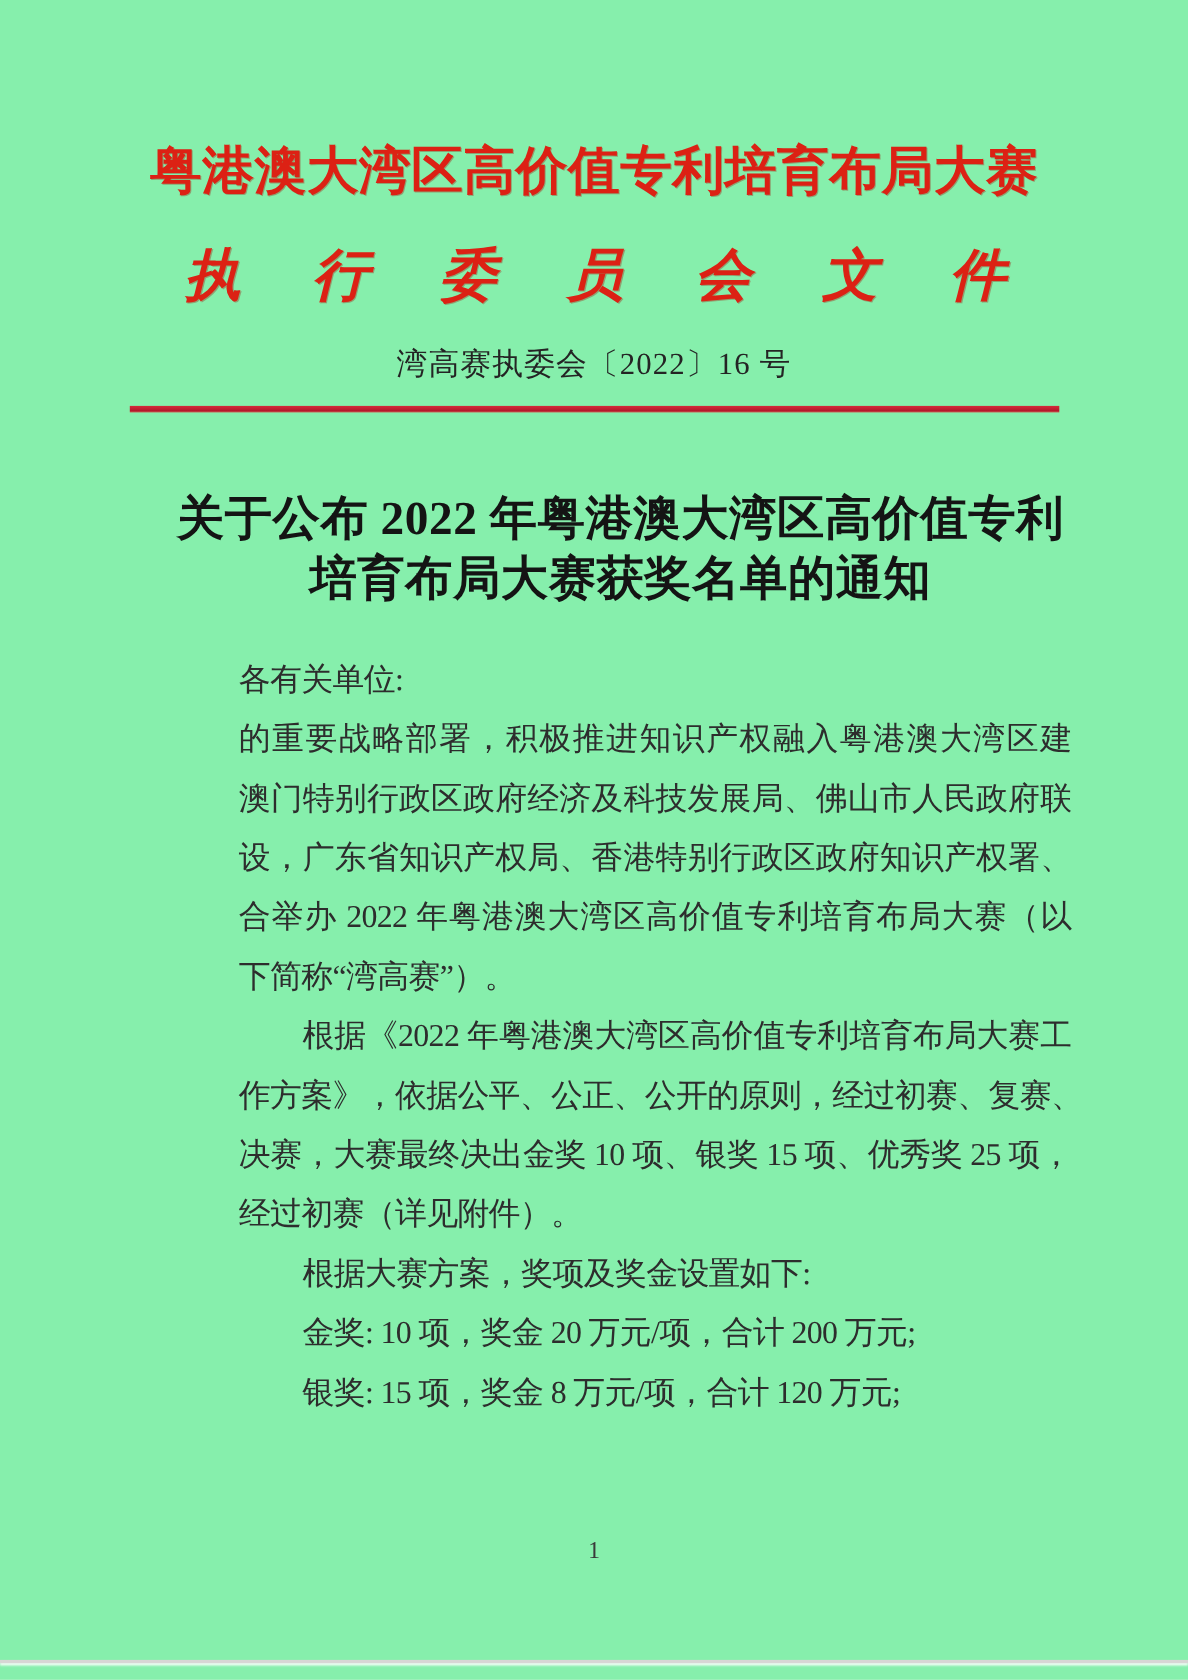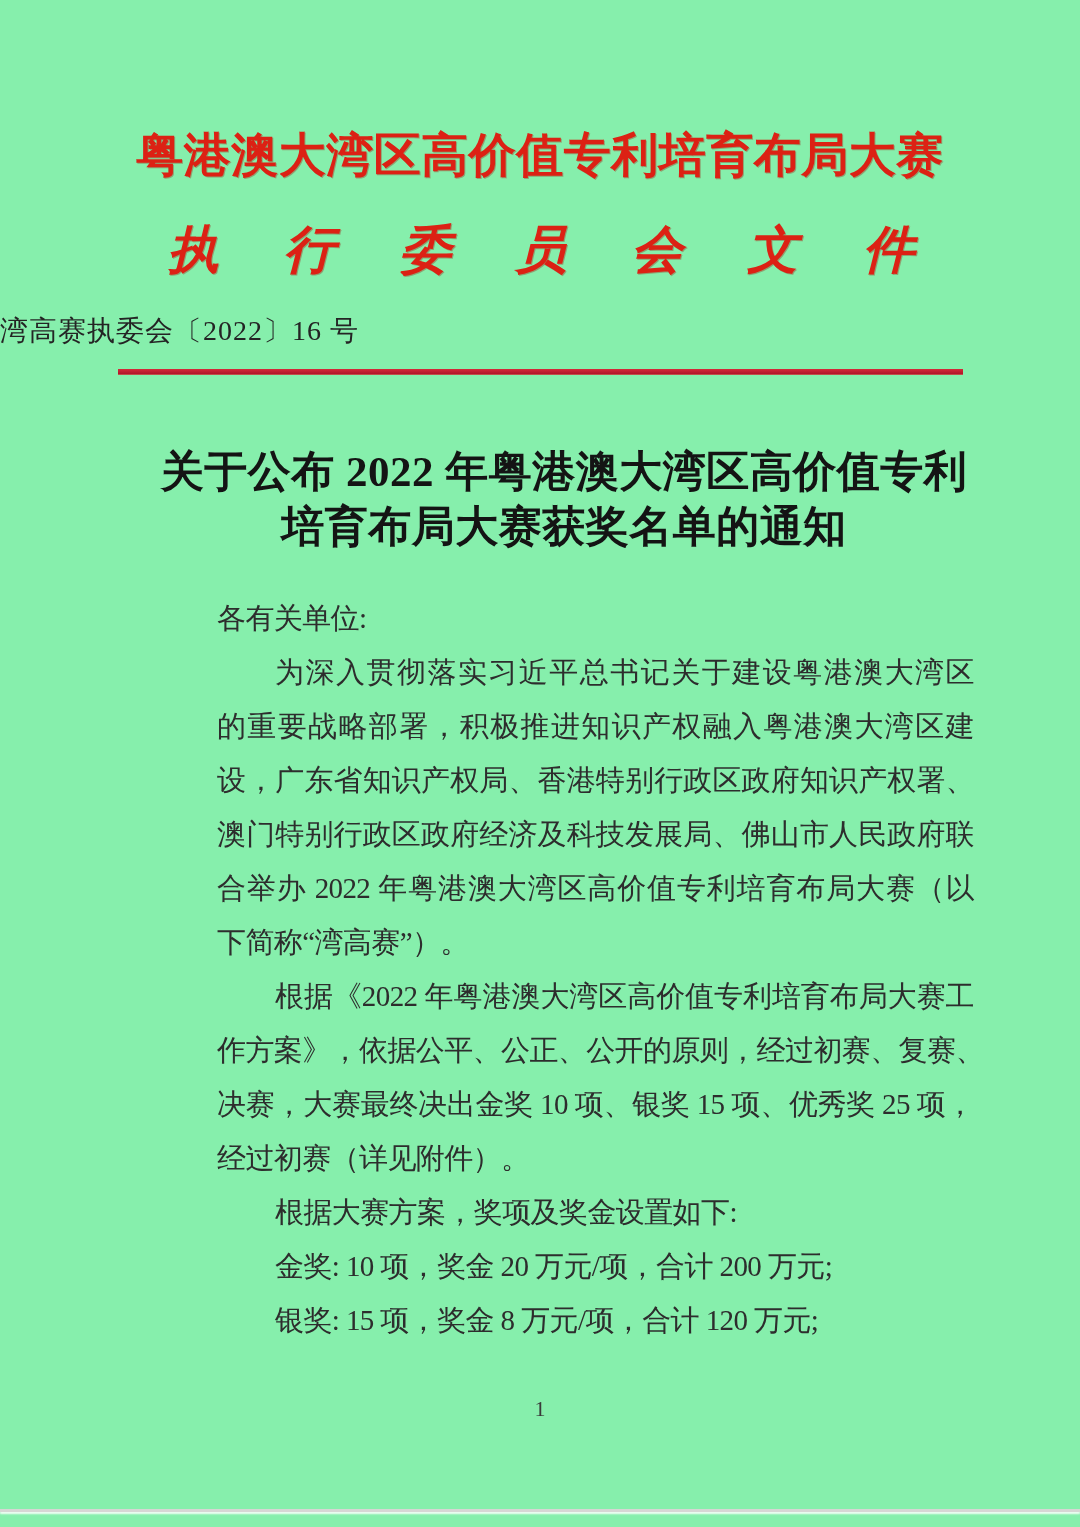--- a/index.html
+++ b/index.html
@@ -23,20 +23,21 @@
   }
   .org-line2{
     position:absolute;top:216px;left:168px;width:746px;
     font-size:51px;font-weight:bold;color:#dc2114;
     text-align:justify;text-align-last:justify;
     text-shadow:1px 1px 0 rgba(160,20,10,0.35);
     font-style:italic;
   }
   .doc-number{
     position:absolute;top:312px;left:0;right:0;
+    text-align:center;
     font-size:28px;color:#242424;letter-spacing:1px;
   }
   .red-rule{
     position:absolute;top:369px;left:118px;width:845px;height:6px;
     background:linear-gradient(to bottom,#d62a3a 0%,#b3172a 75%,#c96a5a 100%);
   }
   
   .doc-title{
     position:absolute;top:444px;left:0;right:0;
     text-align:center;color:#141414;font-weight:bold;
@@ -77,24 +78,23 @@
 
   <div class="red-rule"></div>
 
   <div class="doc-title">
     <div class="t-line">关于公布 2022 年粤港澳大湾区高价值专利</div>
     <div class="t-line">培育布局大赛获奖名单的通知</div>
   </div>
 
   <div class="body-text">
       <div class="body-line">各有关单位:</div>
-      <div class="body-line indent justify">为深入贯彻落实习近平总书记关于建设粤港澳大湾区</div>
       <div class="body-line justify">的重要战略部署，积极推进知识产权融入粤港澳大湾区建</div>
+      <div class="body-line justify">澳门特别行政区政府经济及科技发展局、佛山市人民政府联</div>
       <div class="body-line justify">设，广东省知识产权局、香港特别行政区政府知识产权署、</div>
-      <div class="body-line justify">澳门特别行政区政府经济及科技发展局、佛山市人民政府联</div>
       <div class="body-line justify">合举办 2022 年粤港澳大湾区高价值专利培育布局大赛（以</div>
       <div class="body-line">下简称“湾高赛”）。</div>
       <div class="body-line indent justify">根据《2022 年粤港澳大湾区高价值专利培育布局大赛工</div>
       <div class="body-line justify">作方案》，依据公平、公正、公开的原则，经过初赛、复赛、</div>
       <div class="body-line justify">决赛，大赛最终决出金奖 10 项、银奖 15 项、优秀奖 25 项，</div>
       <div class="body-line">经过初赛（详见附件）。</div>
       <div class="body-line indent">根据大赛方案，奖项及奖金设置如下:</div>
       <div class="body-line indent">金奖: 10 项，奖金 20 万元/项，合计 200 万元;</div>
       <div class="body-line indent">银奖: 15 项，奖金 8 万元/项，合计 120 万元;</div>
     </div>

